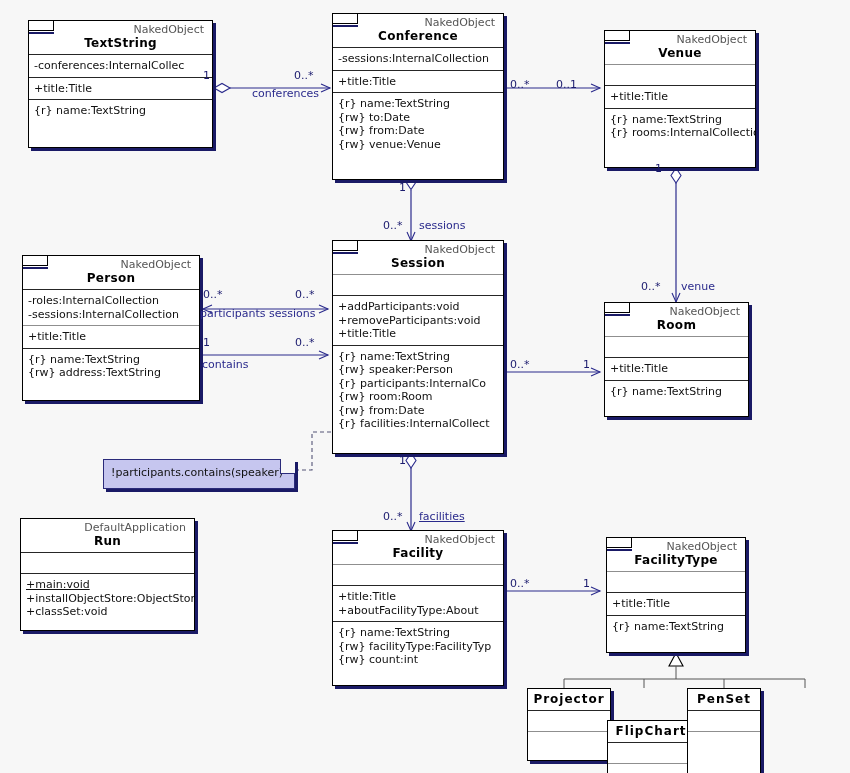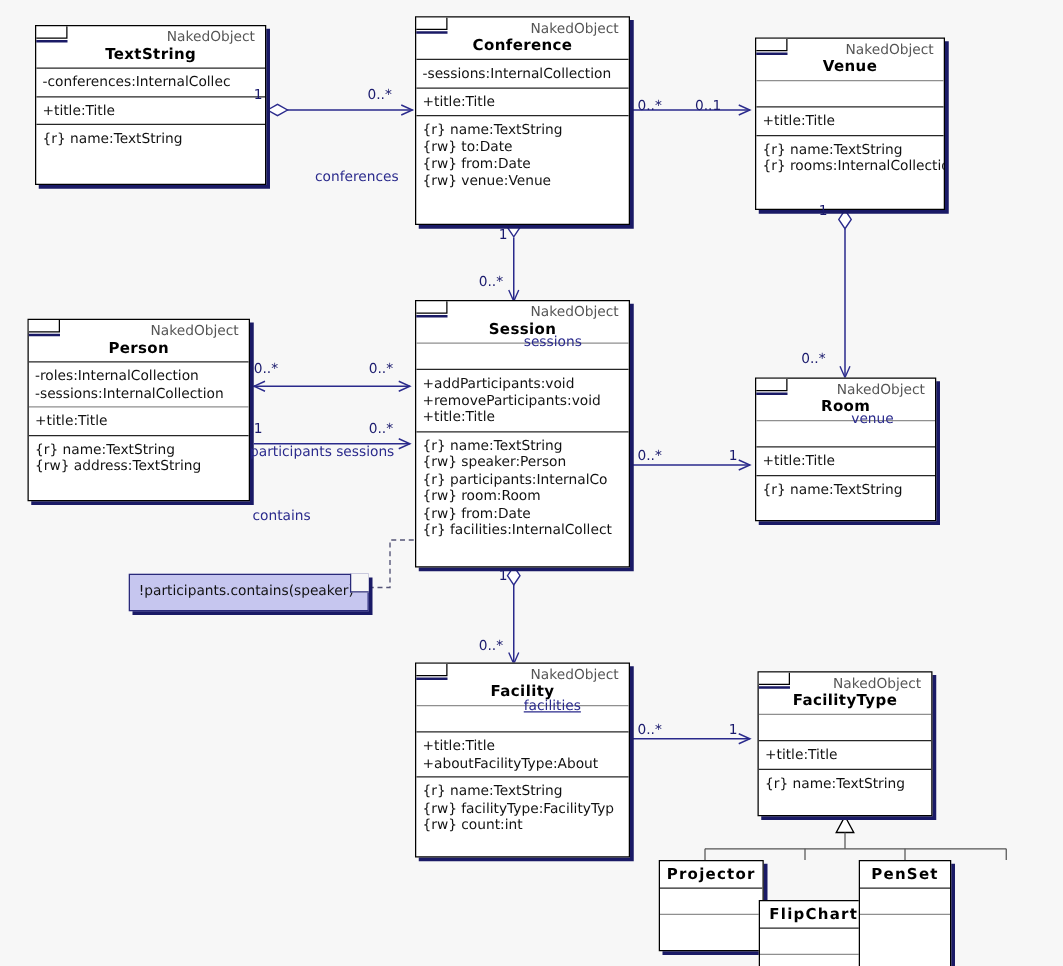--- a/index.html
+++ b/index.html
@@ -82,21 +82,21 @@
     box-sizing:border-box;
   }
 
   
   .lbl{
     position:absolute;
     font-size:11px;color:#2a2a8c;line-height:12px;
     white-space:nowrap;z-index:6;
   }
   .lbl.mult{color:#1b1b6e;}
-  .lbl.role{color:#2a2a8c;margin-top:48px;}
+  .lbl.role{color:#2a2a8c;}
 </style>
 </head>
 <body>
 
 <div id="canvas">
 
   <svg class="wires" viewBox="0 0 850 773" xmlns="http://www.w3.org/2000/svg">
     <defs>
       <marker id="openArrow" markerWidth="12" markerHeight="12" refX="10" refY="5" orient="auto" markerUnits="userSpaceOnUse">
         <path d="M1,1 L10,5 L1,9" fill="none" stroke="#2a2a8c" stroke-width="1.1"></path>
@@ -322,20 +322,34 @@
     <div class="comp">
       <div>{r}  name:TextString</div>
     </div>
   </div>
 
   <div class="note" style="left:103px;top:459px;width:192px;height:30px;">
     <div class="fold"></div>
     <div class="ntext">!participants.contains(speaker)</div>
   </div>
 
+  <div class="cls" style="left:20px;top:518px;width:175px;height:113px;">
+    <div class="hdr">
+      <div class="stereo">DefaultApplication</div>
+      <div class="cname">Run</div>
+    </div>
+    <div class="sep"></div>
+    <div class="comp empty"></div>
+    <div class="sep"></div>
+    <div class="comp">
+      <div class="st">+main:void</div>
+      <div>+installObjectStore:ObjectStor</div>
+      <div>+classSet:void</div>
+    </div>
+  </div>
 
   <div class="cls" style="left:332px;top:530px;width:172px;height:156px;">
     <div class="objtab"></div>
     <div class="hdr">
       <div class="stereo">NakedObject</div>
       <div class="cname">Facility</div>
     </div>
     <div class="sep grey"></div>
     <div class="comp empty"></div>
     <div class="sep"></div>

